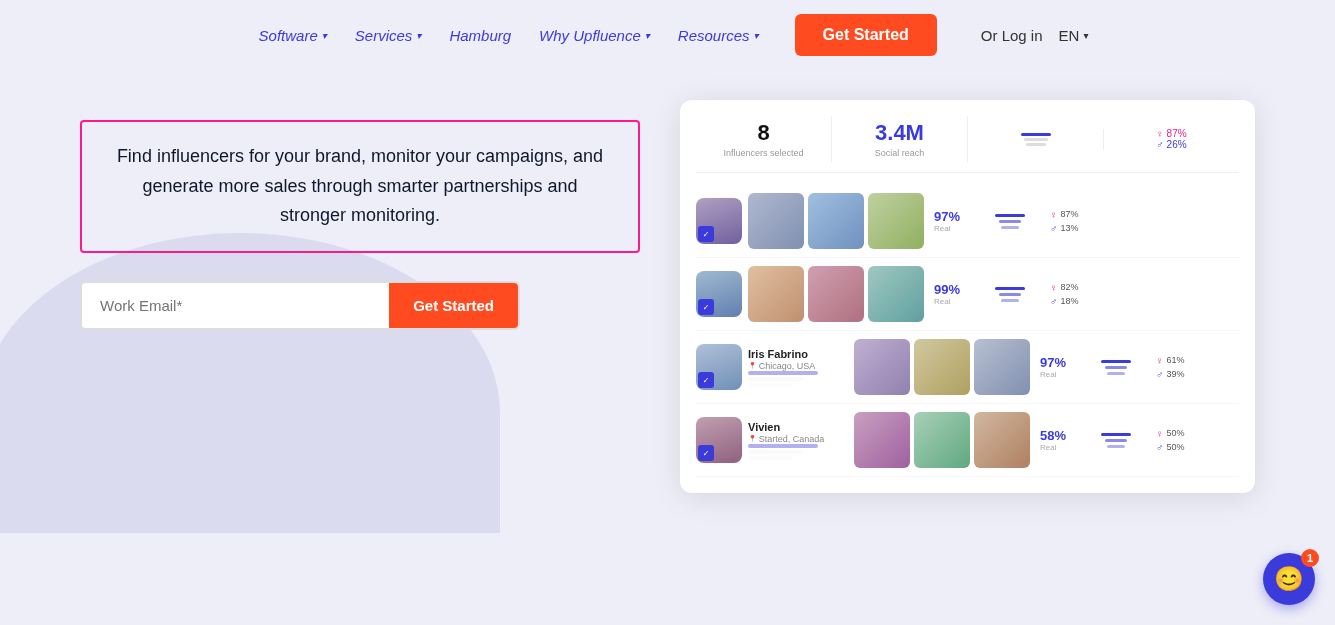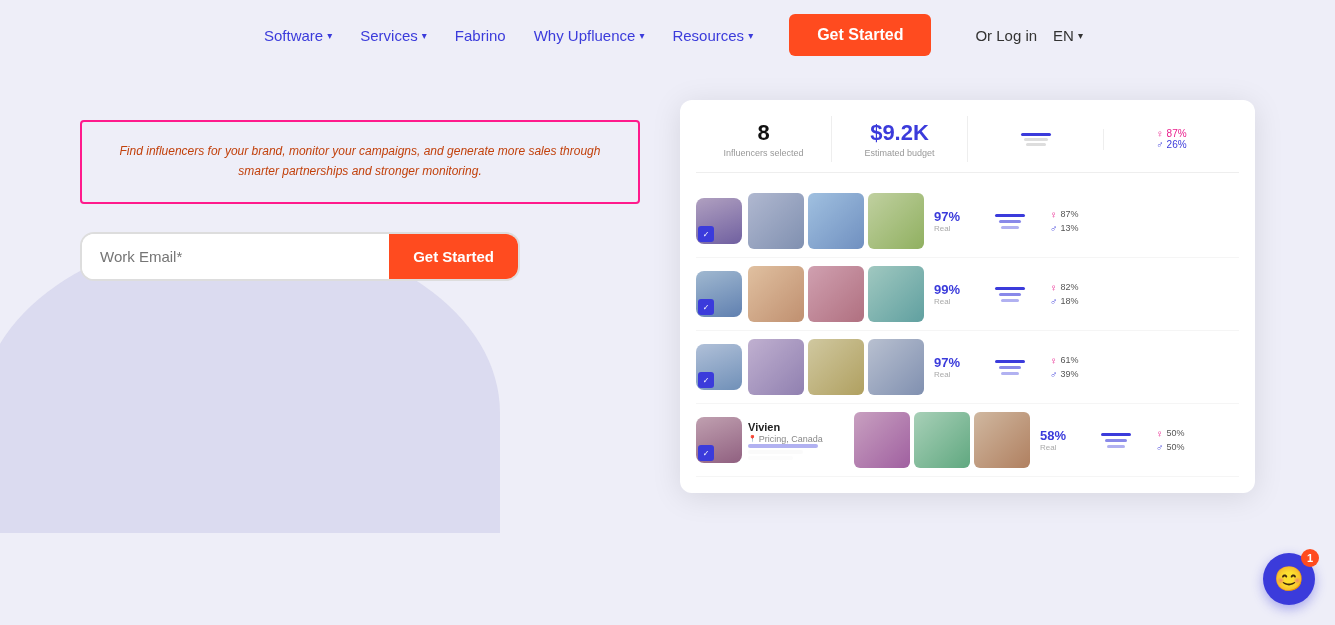--- a/index.html
+++ b/index.html
@@ -29,20 +29,21 @@
       display: flex;
       align-items: center;
       gap: 4px;
       padding: 8px 12px;
       color: #3b3bdb;
       font-size: 15px;
       font-weight: 500;
       cursor: pointer;
       text-decoration: none;
       white-space: nowrap;
+      font-style: italic;
     }
     .nav-item .chevron {
       font-size: 10px;
       color: #3b3bdb;
     }
     .nav-cta {
       background: #ff4b1f;
       color: white;
       border: none;
       border-radius: 6px;
@@ -108,31 +109,30 @@
     }
 
     .hero-desc-box {
       border: 2.5px solid #ff1a8c;
       border-radius: 4px;
       padding: 20px 30px;
       margin-bottom: 28px;
       background: transparent;
     }
     .hero-desc {
-      color: #c2410c;
-      font-size: 12px;
+      color: #0f172a;
+      font-size: 18px;
       line-height: 1.65;
       text-align: center;
-      font-style: italic;
     }
 
     .hero-form {
       display: flex;
       border: 2px solid #ddd;
-      border-radius: 14px;
+      border-radius: 6px;
       overflow: hidden;
       background: white;
       max-width: 440px;
       gap: 28px;
     }
     .hero-form input {
       flex: 1;
       border: none;
       outline: none;
       padding: 14px 18px;
@@ -367,21 +367,21 @@
     .av-4 { background: linear-gradient(160deg, #c0a0b0 0%, #906080 100%); }
   </style>
 </head>
 <body>
 
 <nav>
   <div class="nav-inner">
 
   <div class="nav-item">Software <span class="chevron">▾</span></div>
       <div class="nav-item">Services <span class="chevron">▾</span></div>
-      <div class="nav-item">Fabrino</div>
+      <div class="nav-item">Hamburg</div>
       <div class="nav-item">Why Upfluence <span class="chevron">▾</span></div>
       <div class="nav-item">Resources <span class="chevron">▾</span></div>
     </div>
   <button class="nav-cta">Get Started</button>
   <span class="nav-login">Or Log in</span>
   <div class="nav-lang">
     <span>EN</span>
     <span style="font-size:10px;">▾</span>
   </div>
 </nav>
@@ -398,22 +398,22 @@
   </div>
 
   <div class="hero-right">
 
     <div class="stats-row" id="stats-container">
     <div class="stat-item">
           <div class="stat-number black">8</div>
           <div class="stat-label">Influencers selected</div>
         </div>
         <div class="stat-item">
-          <div class="stat-number ">$9.2K</div>
-          <div class="stat-label">Estimated budget</div>
+          <div class="stat-number ">3.4M</div>
+          <div class="stat-label">Social reach</div>
         </div>
         <div class="stat-item">
           <div style="display:flex;flex-direction:column;gap:2px;align-items:center">
   <div style="width:30px;height:3px;background:#3b3bdb;border-radius:2px"></div>
   <div style="width:24px;height:3px;background:#ddd;border-radius:2px"></div>
   <div style="width:20px;height:3px;background:#ddd;border-radius:2px"></div>
 </div>
         </div>
         <div class="stat-item">
   <div style="font-size:10px;color:#e91e8c">♀ 87%</div>
@@ -473,20 +473,29 @@
       <div class="gender-row"><span class="gender-dot-f">♀</span> 82%</div>
       <div class="gender-row"><span class="gender-dot-m">♂</span> 18%</div>
     </div>
   </div>
         <div class="influencer-row">
     <div class="inf-avatar av-3">
       <div class="inf-avatar-overlay">
               <span>✓</span>
             </div>
     </div>
+    <div class="inf-info">
+      <div class="inf-name">Iris Fabrino</div>
+      <div class="inf-location">Chicago, USA</div>
+      <div class="inf-stats-mini">
+        <div class="inf-stat-line" style="background:#3b3bdb;width:70%;opacity:0.4"></div>
+        <div class="inf-stat-line" style="width:55%;opacity:0.3"></div>
+        <div class="inf-stat-line" style="width:45%;opacity:0.2"></div>
+      </div>
+    </div>
     <div class="inf-photos">
       <div class="inf-photo photo-7"></div>
             <div class="inf-photo photo-8"></div>
             <div class="inf-photo photo-9"></div>
     </div>
     <div class="inf-score">
       <div class="score-num">97%</div>
       <div class="score-label">Real</div>
     </div>
     <div class="inf-bars">
@@ -501,21 +510,21 @@
     </div>
   </div>
         <div class="influencer-row">
     <div class="inf-avatar av-4">
       <div class="inf-avatar-overlay">
               <span>✓</span>
             </div>
     </div>
     <div class="inf-info">
       <div class="inf-name">Vivien</div>
-      <div class="inf-location">Pricing, Canada</div>
+      <div class="inf-location">Started, Canada</div>
       <div class="inf-stats-mini">
         <div class="inf-stat-line" style="background:#3b3bdb;width:70%;opacity:0.4"></div>
         <div class="inf-stat-line" style="width:55%;opacity:0.3"></div>
         <div class="inf-stat-line" style="width:45%;opacity:0.2"></div>
       </div>
     </div>
     <div class="inf-photos">
       <div class="inf-photo photo-10"></div>
             <div class="inf-photo photo-11"></div>
             <div class="inf-photo photo-12"></div>

